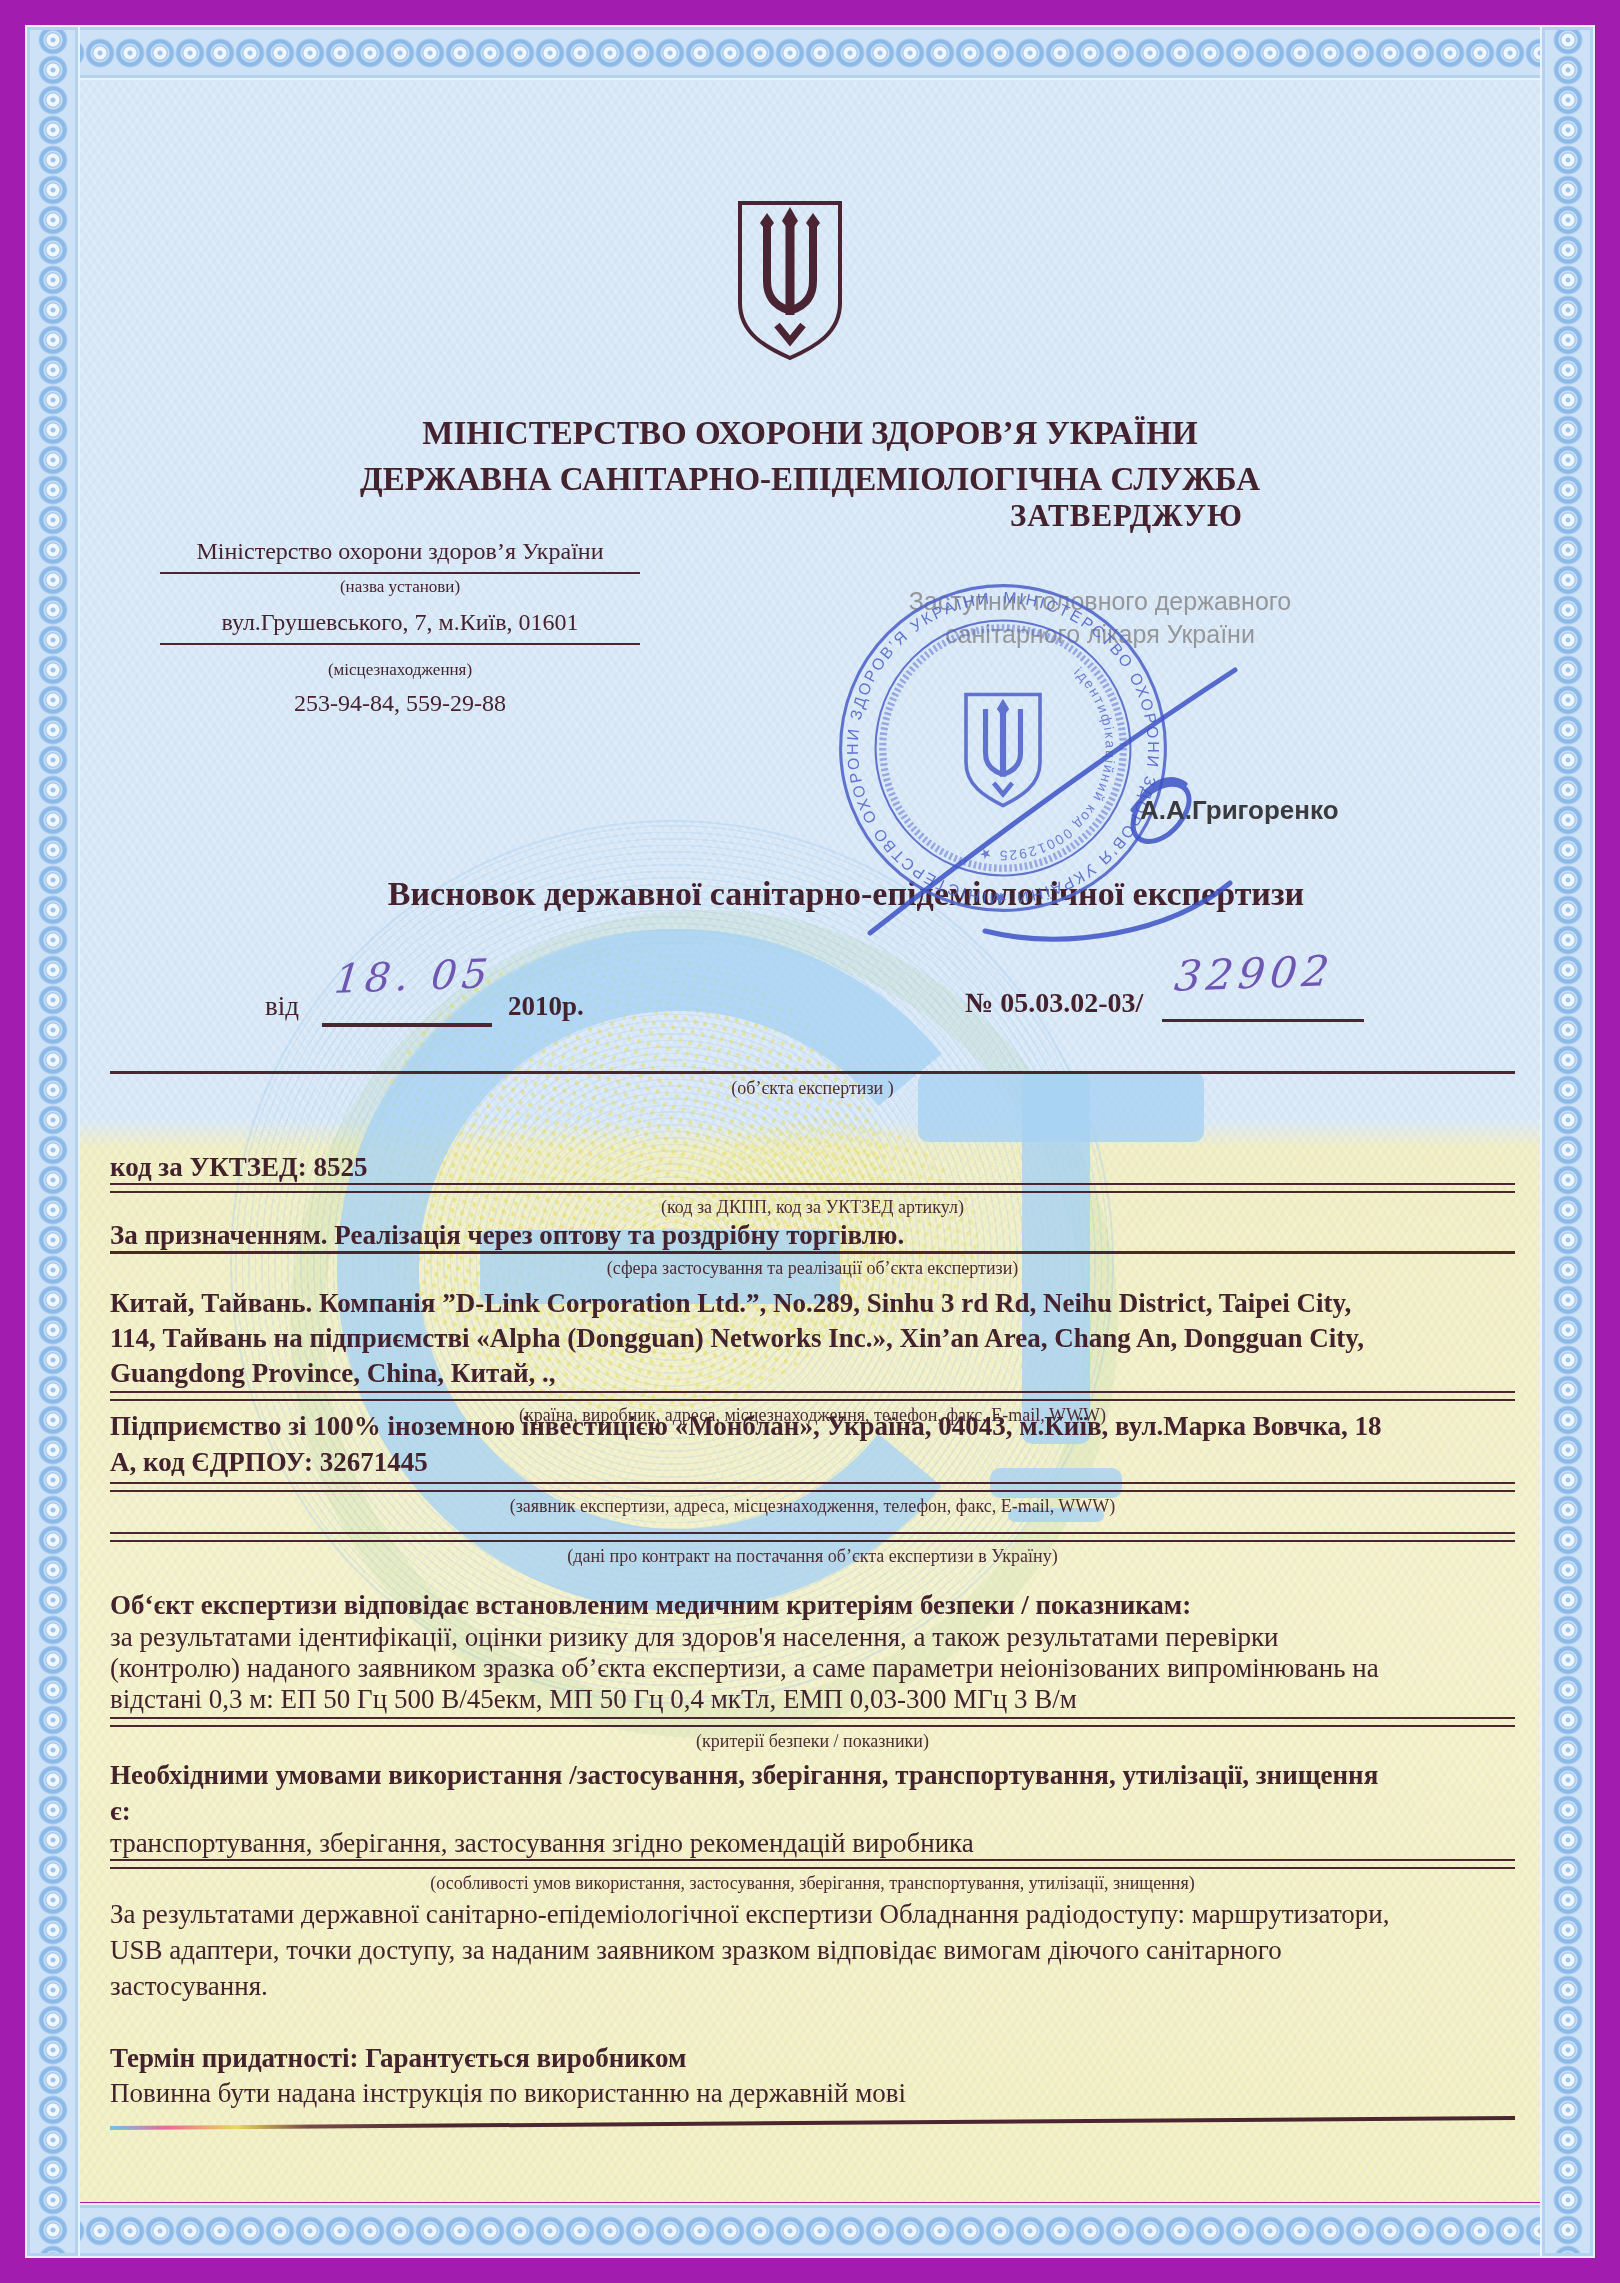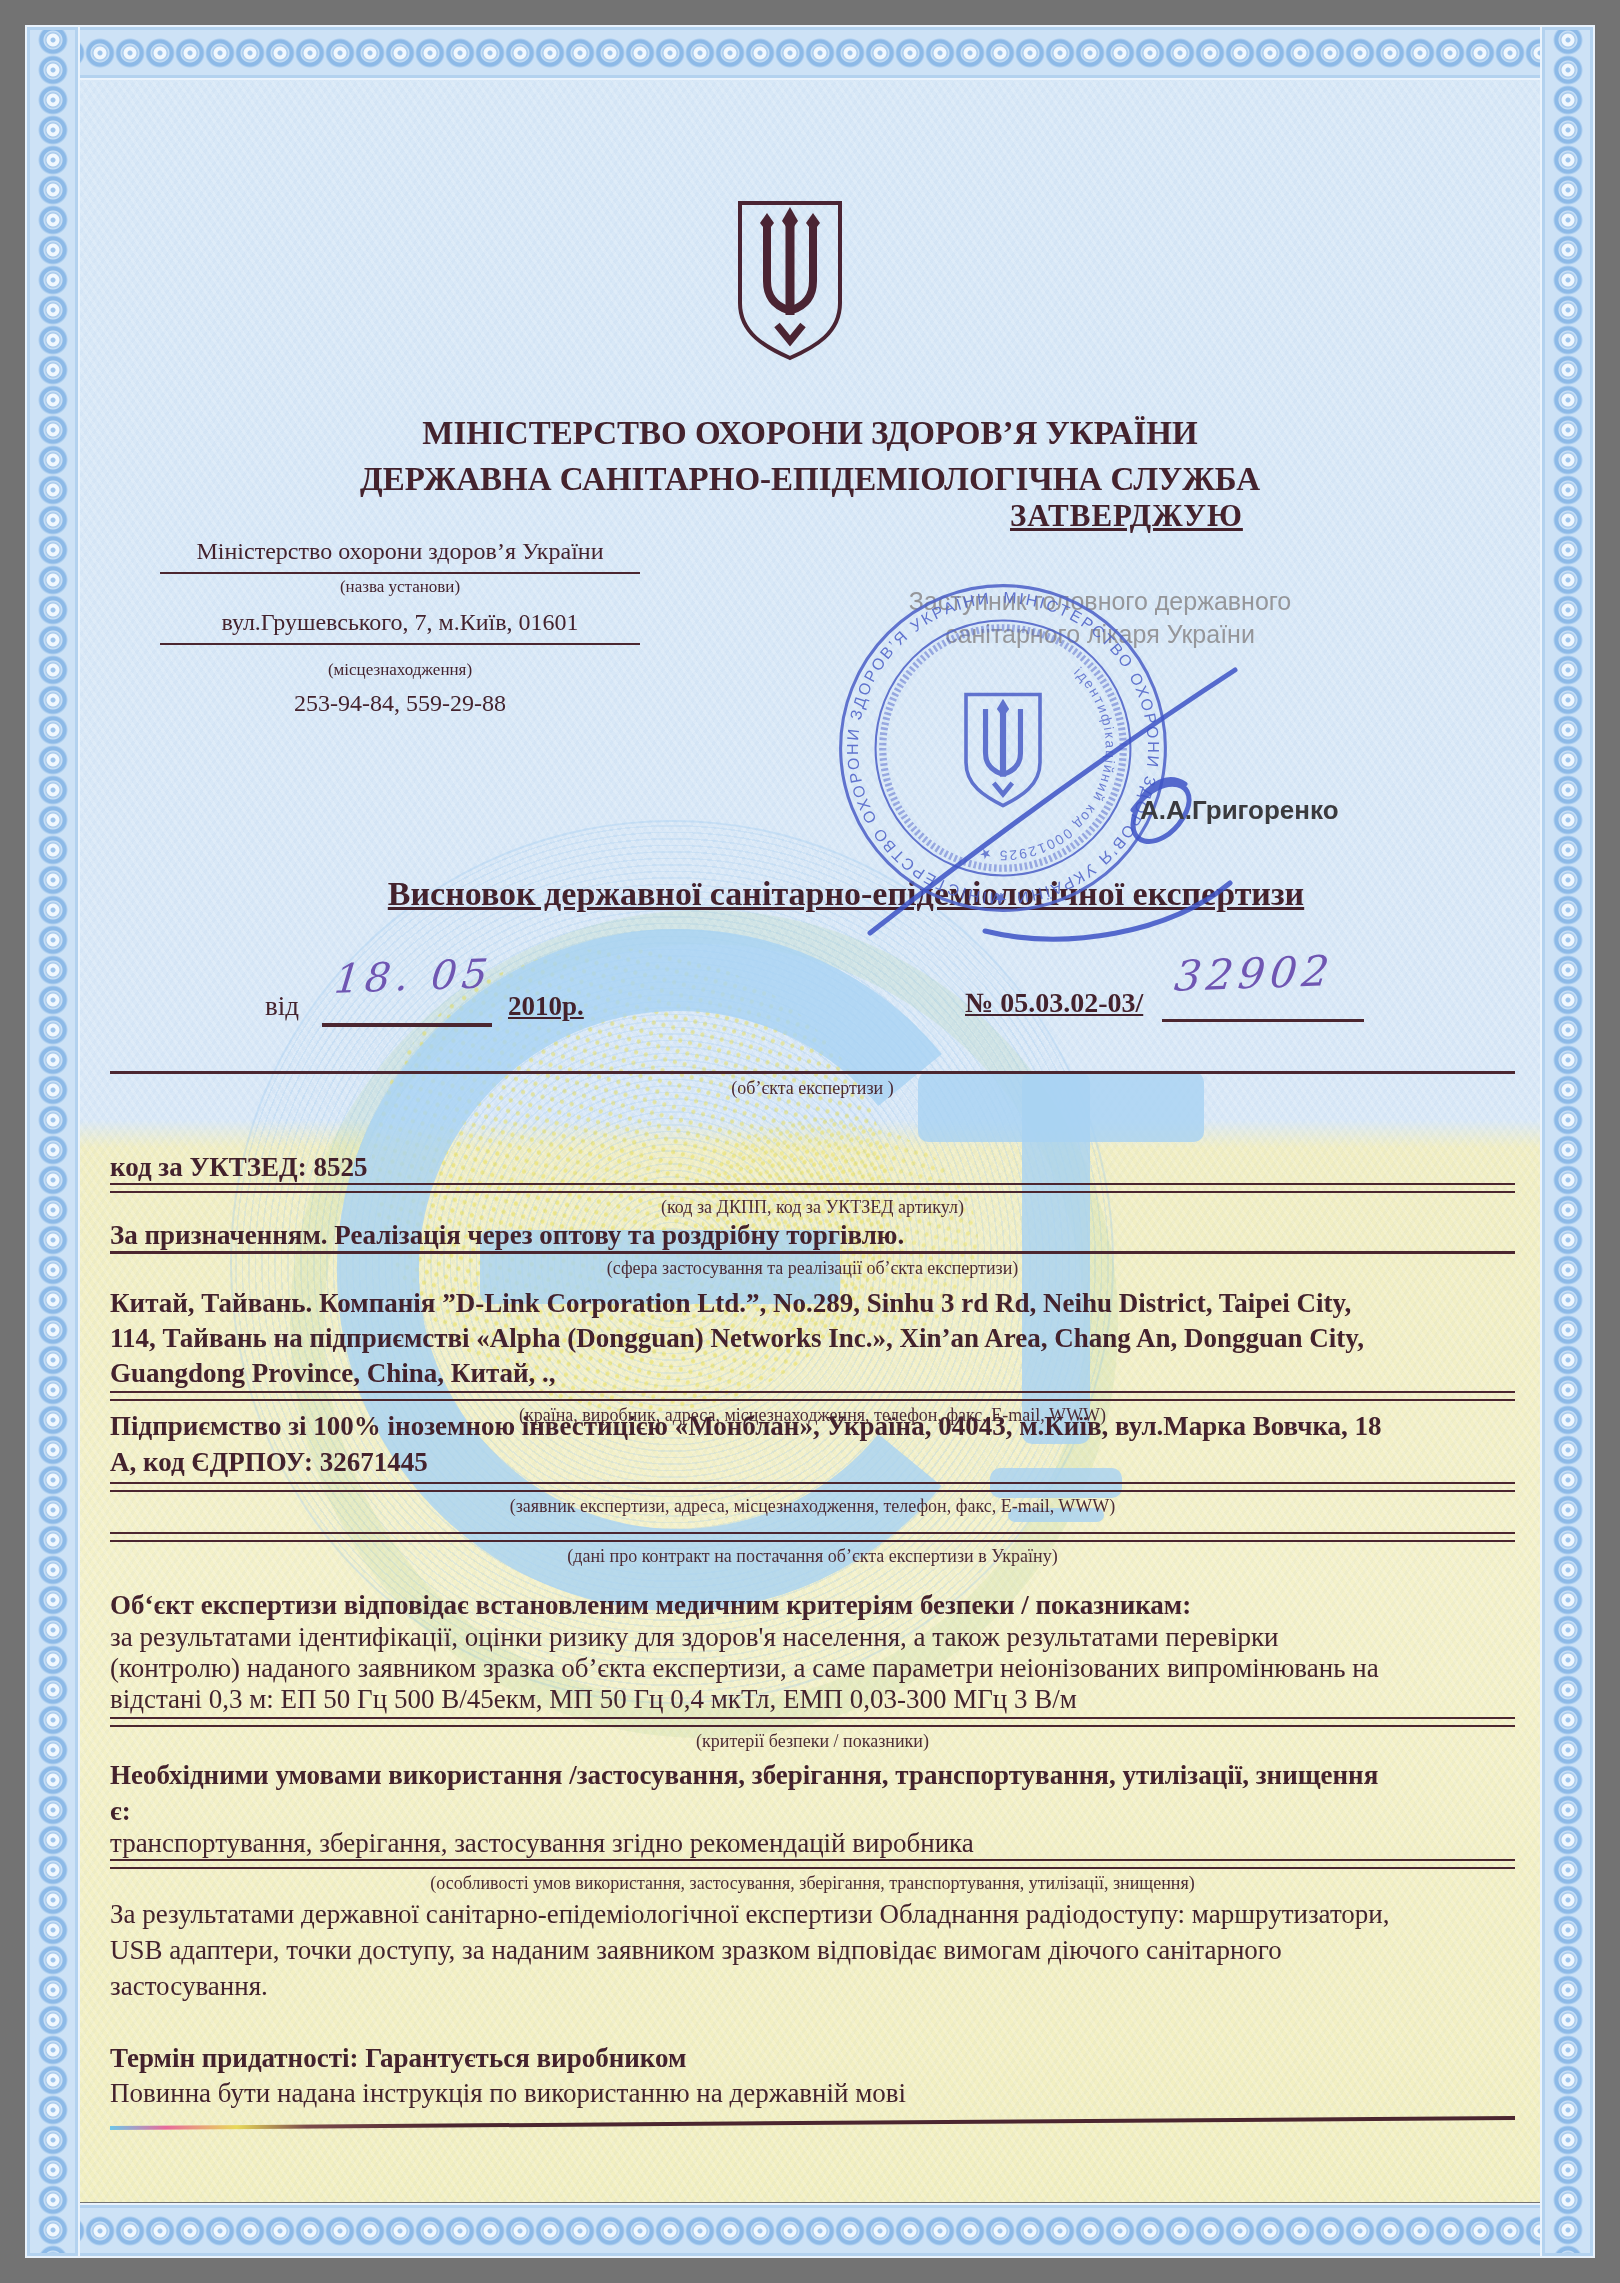--- a/index.html
+++ b/index.html
@@ -1,16 +1,16 @@
 <!DOCTYPE html>
 <html><head>
 <meta charset="utf-8">
 <style>
   html,body{margin:0;padding:0;background:#f4f3ef;}
-  .page{position:relative;width:1620px;height:2283px;background:#737373;overflow:hidden;
+  .page{position:relative;width:1620px;height:2283px;background:#a21caf;overflow:hidden;
         font-family:"Liberation Serif",serif;color:#43222d;}
   .abs{position:absolute;}
   
   .bs{position:absolute;background-color:#cde2f6;
       box-shadow:inset 0 0 0 2px #eaf3fc, inset 0 0 0 5px #b3d2ef;}
   .bs.h{left:25px;right:25px;height:55px;
       background-image:
         radial-gradient(circle 20px at 15px 28px, rgba(255,255,255,0) 9px, rgba(120,172,226,.75) 10px, rgba(120,172,226,.75) 13px, rgba(205,227,246,0) 15px),
         radial-gradient(circle 12px at 15px 28px, rgba(120,172,226,.55) 2px, rgba(242,248,254,.95) 3px, rgba(242,248,254,.95) 6px, rgba(120,172,226,.5) 7px, rgba(120,172,226,0) 9px);
       background-size:30px 55px;}
@@ -31,21 +31,21 @@
   .wm-rosette{left:150px;top:740px;width:880px;height:880px;border-radius:50%;
       background:repeating-radial-gradient(circle at 50% 50%, rgba(145,195,238,.20) 0 1.5px, rgba(255,255,255,0) 1.5px 6.5px);
       border:2px solid rgba(145,195,238,.30);}
   .wm-green{left:210px;top:830px;width:760px;height:760px;border-radius:50%;
       border:34px solid rgba(165,210,150,.17);}
   .wm-dots{border-radius:50%;
       background-image:radial-gradient(rgba(230,218,60,.45) 1.6px, rgba(0,0,0,0) 2.5px);
       background-size:10px 11px;transform:rotate(14deg);}
   .wm-bar{background:#a7d2f3;opacity:.8;border-radius:10px;}
   
-  .serifb{font-weight:bold;text-decoration:underline;}
+  .serifb{font-weight:bold;}
   .center{text-align:center;}
   .value{font-weight:bold;font-size:27px;line-height:30px;white-space:nowrap;}
   .plain{font-size:27px;line-height:31px;white-space:nowrap;}
   .rule{border-top:3.5px solid #4b2630;height:0;}
   .rule2{border-top:2.5px solid #4b2630;border-bottom:2px solid #4b2630;height:6px;}
   .caption{font-size:18px;color:#4c2b35;text-align:center;margin-top:4px;white-space:nowrap;}
   .fieldblock{position:absolute;left:30px;right:25px;}
   .hand{font-family:"DejaVu Serif",serif;font-style:italic;color:#6f56b2;
         transform:skewX(-8deg) rotate(-2deg);letter-spacing:5px;white-space:nowrap;}
   .grayline{font-family:"Liberation Sans",sans-serif;color:#95969a;font-size:25px;line-height:33px;}

